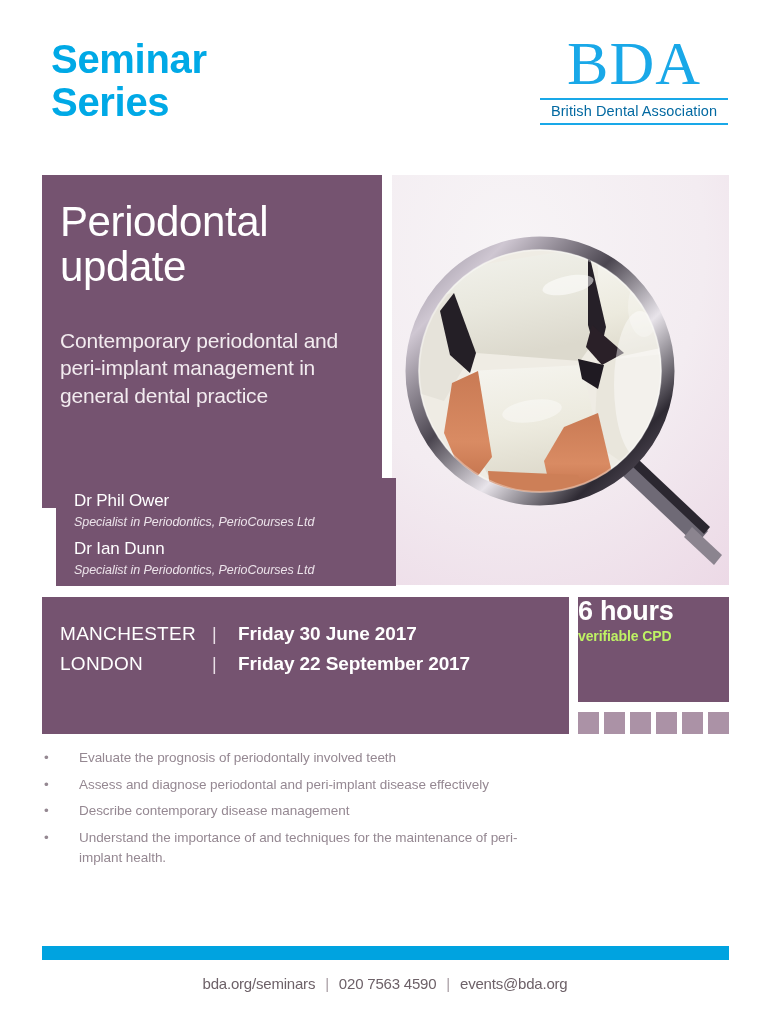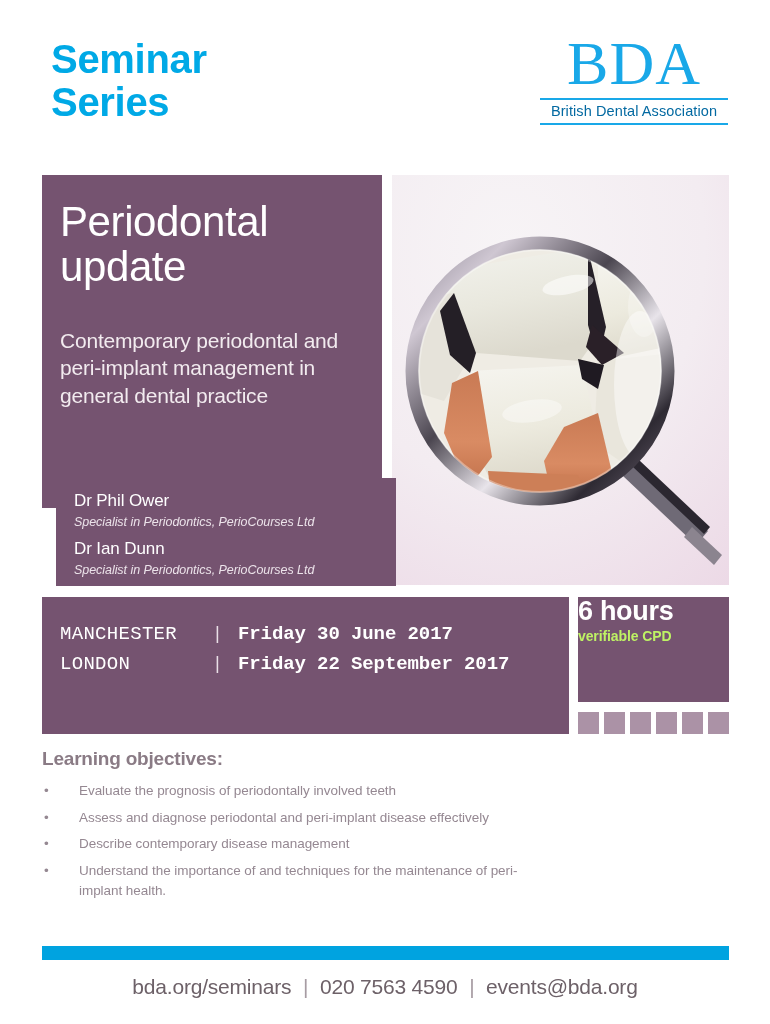--- a/index.html
+++ b/index.html
@@ -121,21 +121,20 @@
   .photo-svg { display: block; width: 337px; height: 410px; }
 
   
   .dates-block {
     position: absolute;
     left: 42px; top: 597px;
     width: 527px; height: 127px;
     background: #755370;
     box-sizing: border-box;
     padding: 26px 13px 0 18px;
-    font-family: Liberation Mono, monospace;
   }
   .date-row {
     display: flex;
     align-items: baseline;
     color: #ffffff;
     margin-bottom: 8px;
   }
   .date-city {
     width: 152px;
     font-size: 19px;
@@ -233,21 +232,21 @@
     left: 42px; top: 946px;
     width: 687px; height: 14px;
     background: #00A3E0;
   }
   .footer-text {
     position: absolute;
     left: 0; top: 975px;
     width: 770px;
     text-align: center;
     color: #6d6168;
-    font-size: 21px;
+    font-size: 15px;
     letter-spacing: -0.2px;
   }
   .footer-sep { color: #a79ca3; padding: 0 6px; }
 </style>
 </head>
 <body>
 
 <div class="header">
   <div class="seminar-title">
     <span class="l1">Seminar</span>
@@ -382,21 +381,20 @@
 <div class="strip-squares">
   <div class="strip-sq"></div>
   <div class="strip-sq"></div>
   <div class="strip-sq"></div>
   <div class="strip-sq"></div>
   <div class="strip-sq"></div>
   <div class="strip-sq"></div>
 </div>
 
 <div class="objectives">
-  <div class="obj-heading">Learning objectives:</div>
   <ul class="obj-list">
     <li class="obj-item">
       <span class="obj-bullet">•</span>
       <span>Evaluate the prognosis of periodontally involved teeth</span>
     </li>
     <li class="obj-item">
       <span class="obj-bullet">•</span>
       <span>Assess and diagnose periodontal and peri-implant disease effectively</span>
     </li>
     <li class="obj-item">

